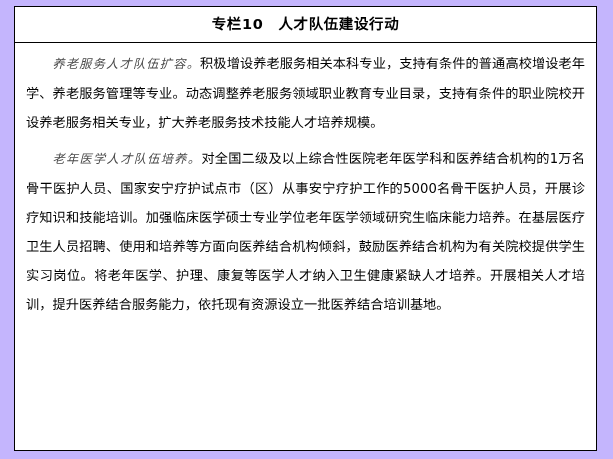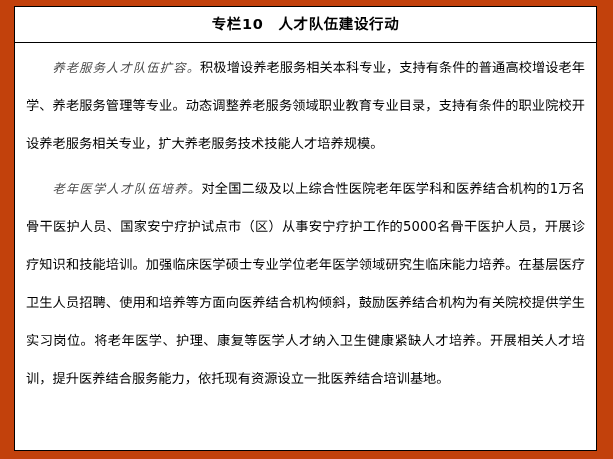--- a/index.html
+++ b/index.html
@@ -13,21 +13,21 @@
     background: #ffffff;
     font-family: "DejaVu Sans", "Liberation Sans", sans-serif;
     color: #000000;
     overflow: hidden;
   }
 
   .page {
     position: relative;
     width: 613px;
     height: 459px;
-    background: #c2410c;
+    background: #c4b5fd;
   }
 
   
   .box {
     position: absolute;
     left: 14px;
     top: 6px;
     width: 583px;      
     height: 445px;
     box-sizing: border-box;
@@ -57,21 +57,21 @@
 
   
   .box-body {
     padding: 6px 11px 4px 11px;
   }
 
   p.para {
     margin: 0;
     font-family: "DejaVu Sans", "Liberation Sans", sans-serif;
     font-size: 13.2px;
-    line-height: 38px;
+    line-height: 29px;
     color: #000000;
     text-indent: 2em;
     text-align: justify;
     text-justify: inter-ideograph;
     letter-spacing: 0.05px;
   }
 
   p.para + p.para {
     margin-top: 7px;
   }

